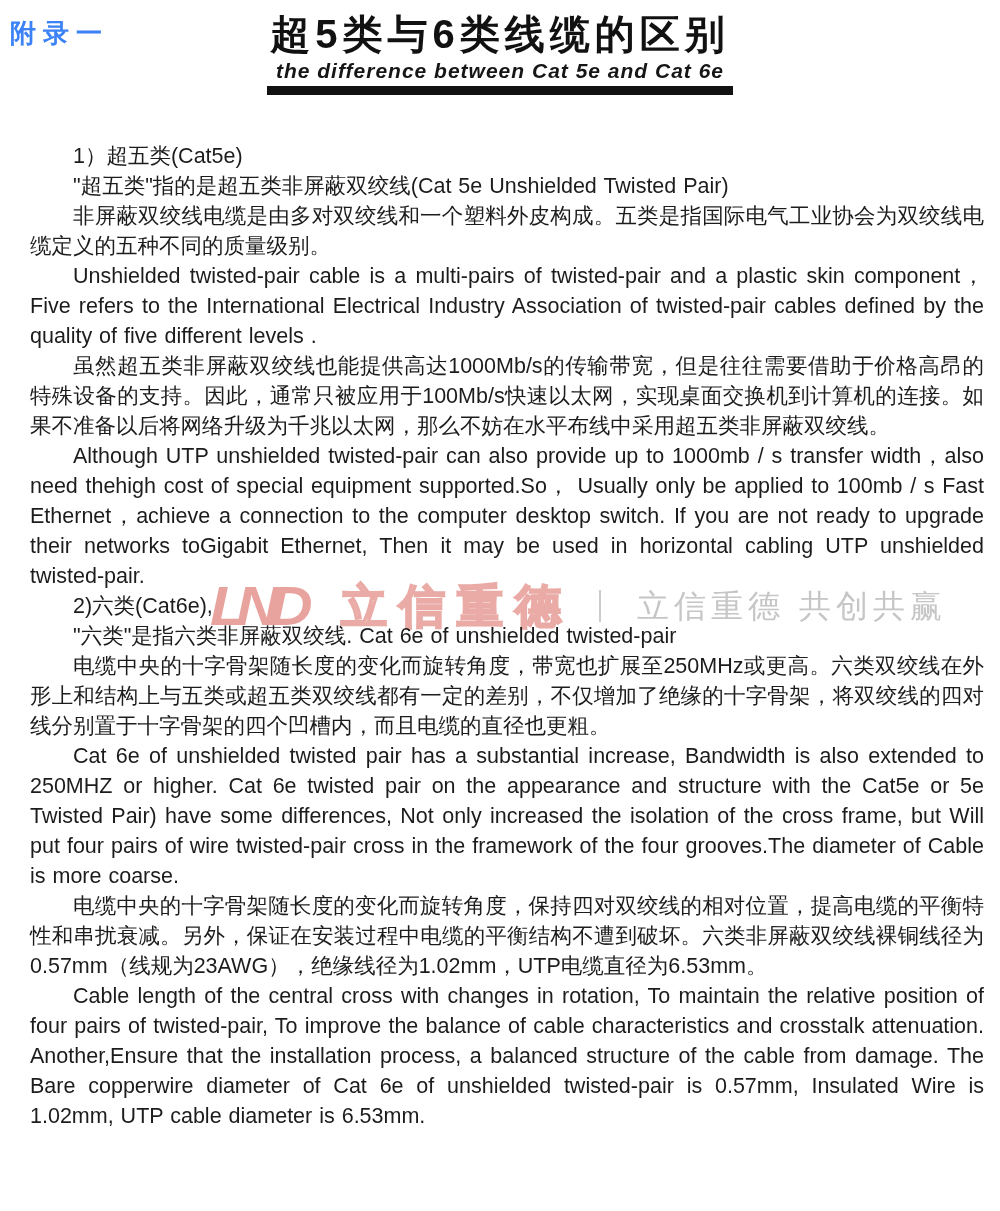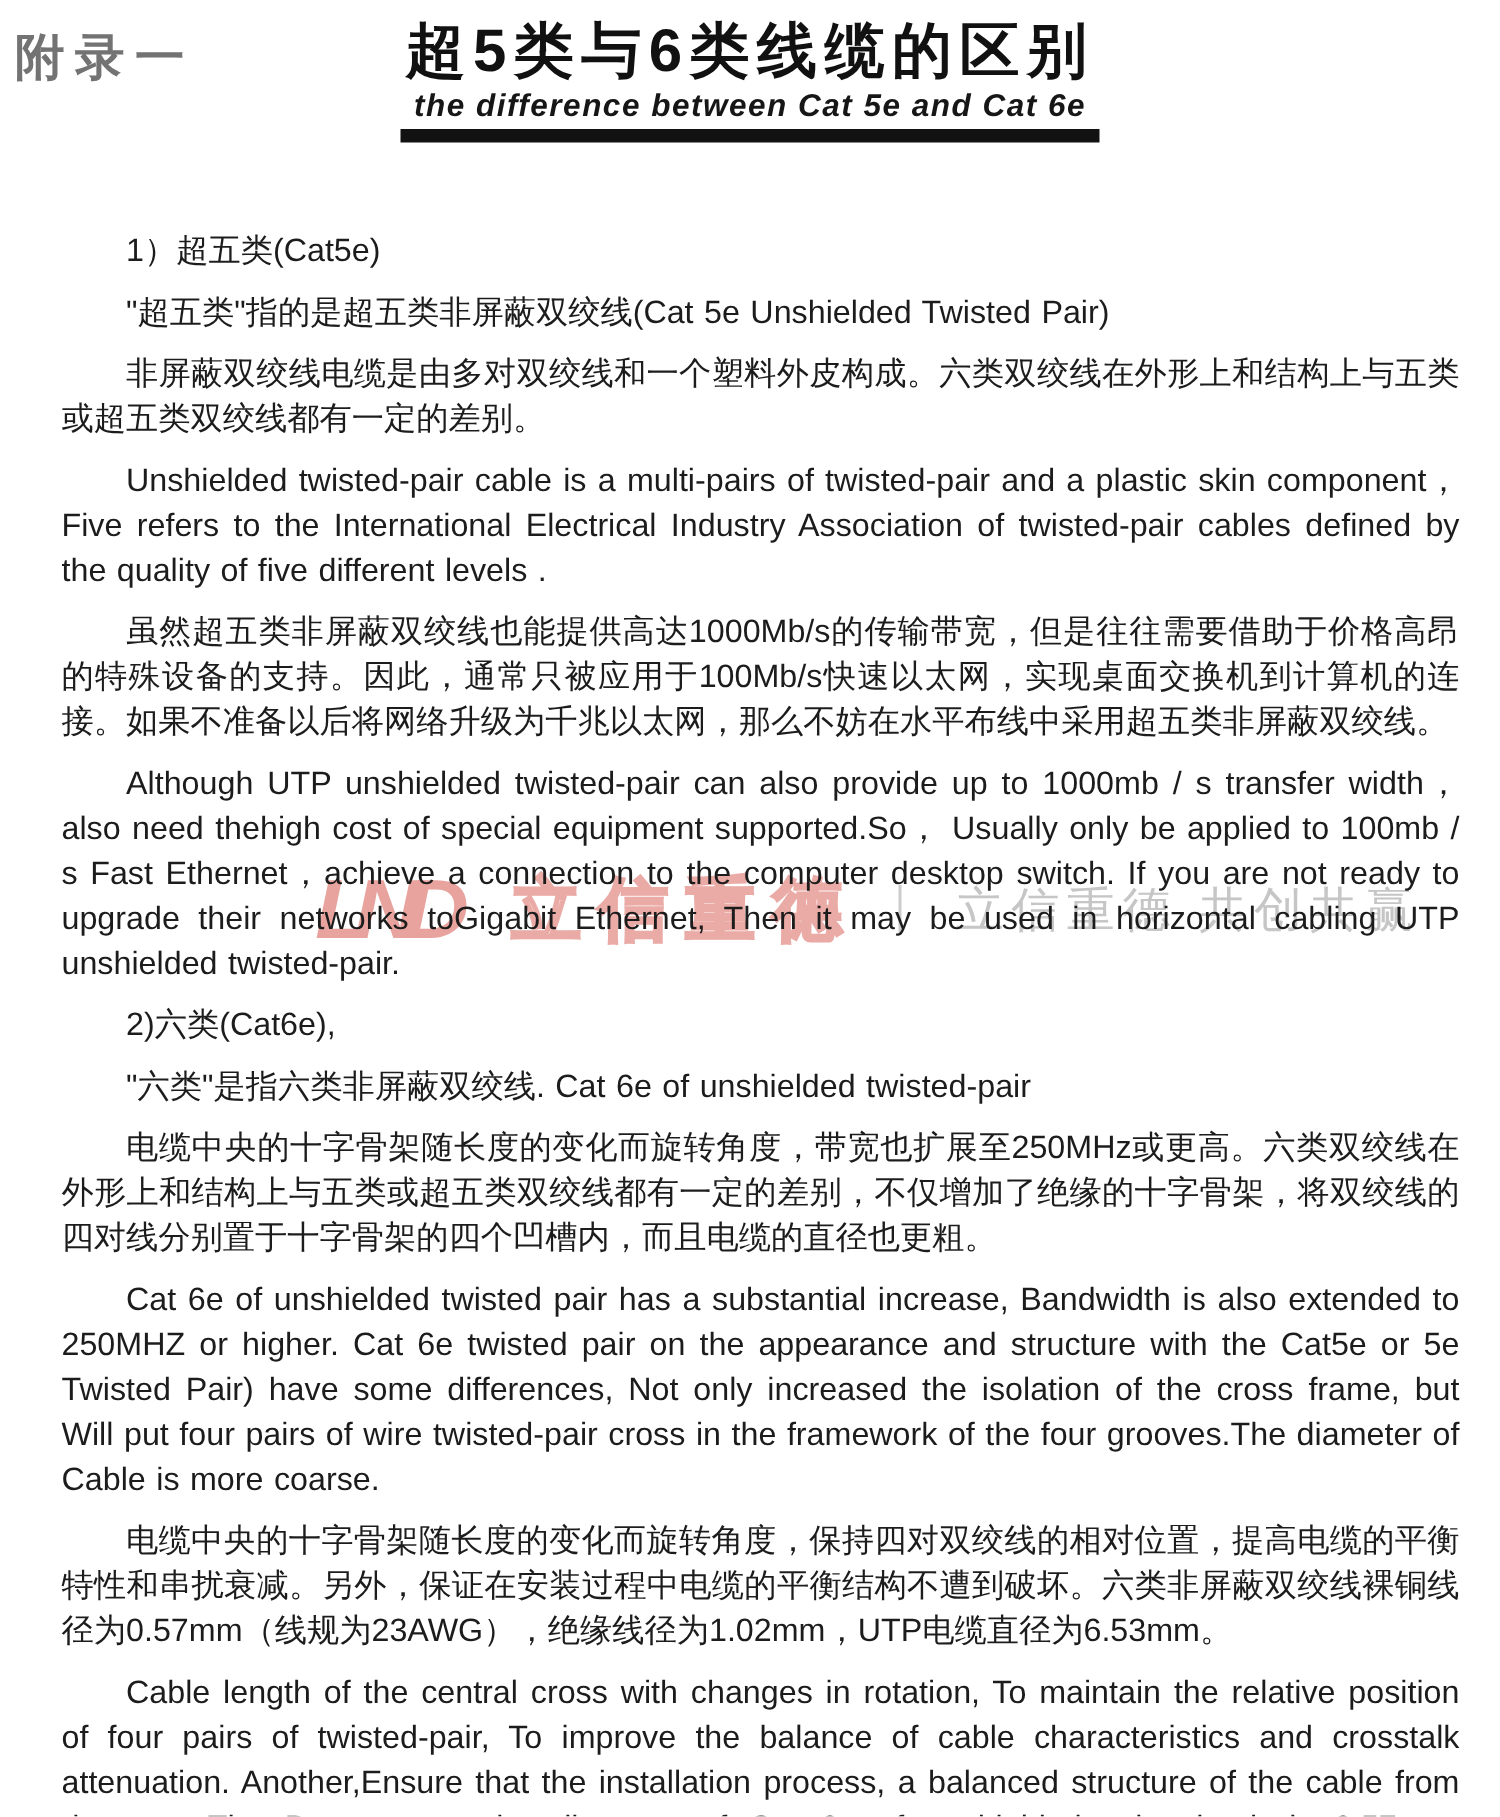--- a/index.html
+++ b/index.html
@@ -7,22 +7,22 @@
     position:relative;
     width:1000px;height:1211px;
     background:#ffffff;
     font-family:"Liberation Sans","DejaVu Sans",sans-serif;
     color:#1c1c1c;
     overflow:hidden;
   }
   
   .appendix{
     position:absolute;left:10px;top:16px;
-    font-size:33px;font-weight:bold;letter-spacing:7px;
-    color:#737373;
+    font-size:26px;font-weight:bold;letter-spacing:7px;
+    color:#3b82f6;
   }
   .titleblock{
     position:absolute;left:0;top:10px;width:1000px;
     text-align:center;
   }
   .title{
     font-size:40px;font-weight:bold;letter-spacing:5px;
     color:#111;line-height:48px;
   }
   .subtitle{
@@ -60,21 +60,21 @@
     font-size:32px;font-weight:500;letter-spacing:5px;
     color:#c6c6c6;line-height:1;
   }
   
   .bodytext{
     position:absolute;left:0;top:141px;z-index:1;
     width:1000px;box-sizing:border-box;
     padding:0 16px 0 30px;
   }
   .bodytext p{
-    margin:11px;
+    margin:0;
     font-size:21.5px;line-height:30px;
     text-align:justify;text-justify:inter-word;
     text-indent:2em;
     color:#1c1c1c;
     word-spacing:1px;
   }
 </style>
 </head>
 <body>
 
@@ -92,21 +92,21 @@
   <div class="watermark">
     <span class="wm-logo">LND</span>
     <span class="wm-company">立信重德</span>
     <span class="wm-divider"></span>
     <span class="wm-slogan">立信重德 共创共赢</span>
   </div>
 
   <div class="bodytext">
     <p>1）超五类(Cat5e)</p>
     <p>"超五类"指的是超五类非屏蔽双绞线(Cat 5e Unshielded Twisted Pair)</p>
-    <p>非屏蔽双绞线电缆是由多对双绞线和一个塑料外皮构成。六类双绞线在外形上和结构上与五类或超五类双绞线都有一定的差别。</p>
+    <p>非屏蔽双绞线电缆是由多对双绞线和一个塑料外皮构成。五类是指国际电气工业协会为双绞线电缆定义的五种不同的质量级别。</p>
     <p>Unshielded twisted-pair cable is a multi-pairs of twisted-pair and a plastic skin component， Five refers to the International Electrical Industry Association of twisted-pair cables defined by the quality of five different levels .</p>
     <p>虽然超五类非屏蔽双绞线也能提供高达1000Mb/s的传输带宽，但是往往需要借助于价格高昂的特殊设备的支持。因此，通常只被应用于100Mb/s快速以太网，实现桌面交换机到计算机的连接。如果不准备以后将网络升级为千兆以太网，那么不妨在水平布线中采用超五类非屏蔽双绞线。</p>
     <p>Although UTP unshielded twisted-pair can also provide up to 1000mb / s transfer width，also need thehigh cost of special equipment supported.So，  Usually only be applied to 100mb / s Fast Ethernet，achieve a connection to the computer desktop switch. If you are not ready to upgrade their networks toGigabit Ethernet, Then it may be used in horizontal cabling UTP unshielded twisted-pair.</p>
     <p>2)六类(Cat6e),</p>
     <p>"六类"是指六类非屏蔽双绞线. Cat 6e of unshielded twisted-pair</p>
     <p>电缆中央的十字骨架随长度的变化而旋转角度，带宽也扩展至250MHz或更高。六类双绞线在外形上和结构上与五类或超五类双绞线都有一定的差别，不仅增加了绝缘的十字骨架，将双绞线的四对线分别置于十字骨架的四个凹槽内，而且电缆的直径也更粗。</p>
     <p>Cat 6e of unshielded twisted pair has a substantial increase, Bandwidth is also extended to 250MHZ or higher. Cat 6e twisted pair on the appearance and structure with the Cat5e or 5e Twisted Pair) have some differences, Not only increased the isolation of the cross frame, but Will put four pairs of wire twisted-pair cross in the framework of the four grooves.The diameter of Cable is more coarse.</p>
     <p>电缆中央的十字骨架随长度的变化而旋转角度，保持四对双绞线的相对位置，提高电缆的平衡特性和串扰衰减。另外，保证在安装过程中电缆的平衡结构不遭到破坏。六类非屏蔽双绞线裸铜线径为0.57mm（线规为23AWG），绝缘线径为1.02mm，UTP电缆直径为6.53mm。</p>
     <p>Cable length of the central cross with changes in rotation, To maintain the relative position of four pairs of twisted-pair, To improve the balance of cable characteristics and crosstalk attenuation. Another,Ensure that the installation process, a balanced structure of the cable from damage. The Bare copperwire diameter of Cat 6e of unshielded twisted-pair is 0.57mm, Insulated Wire is 1.02mm, UTP cable diameter is 6.53mm.</p>
   </div>

